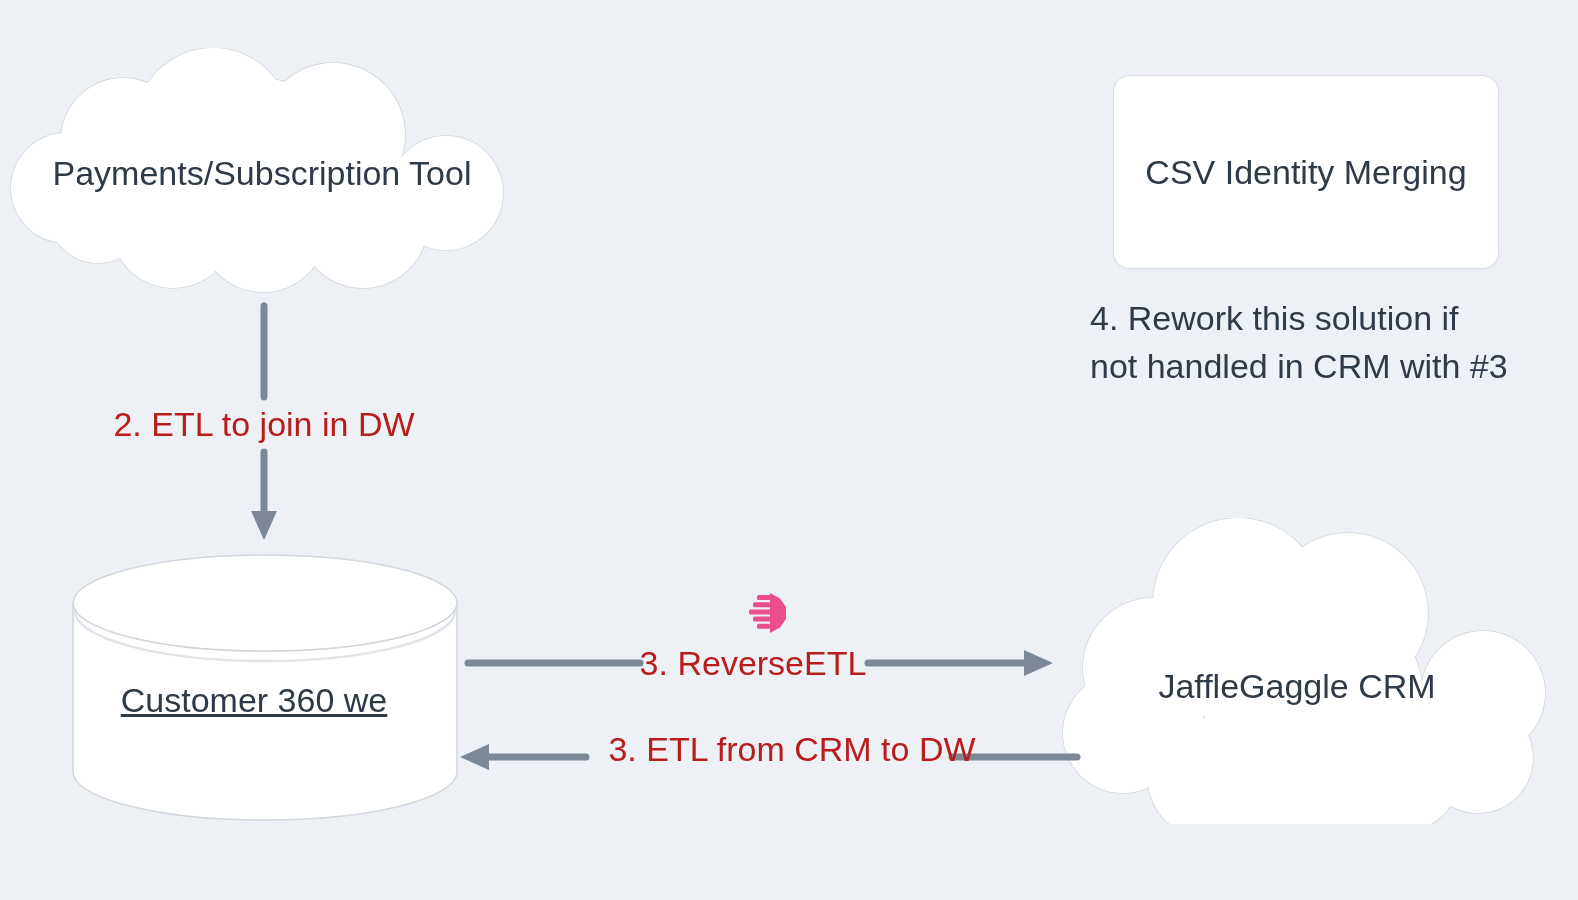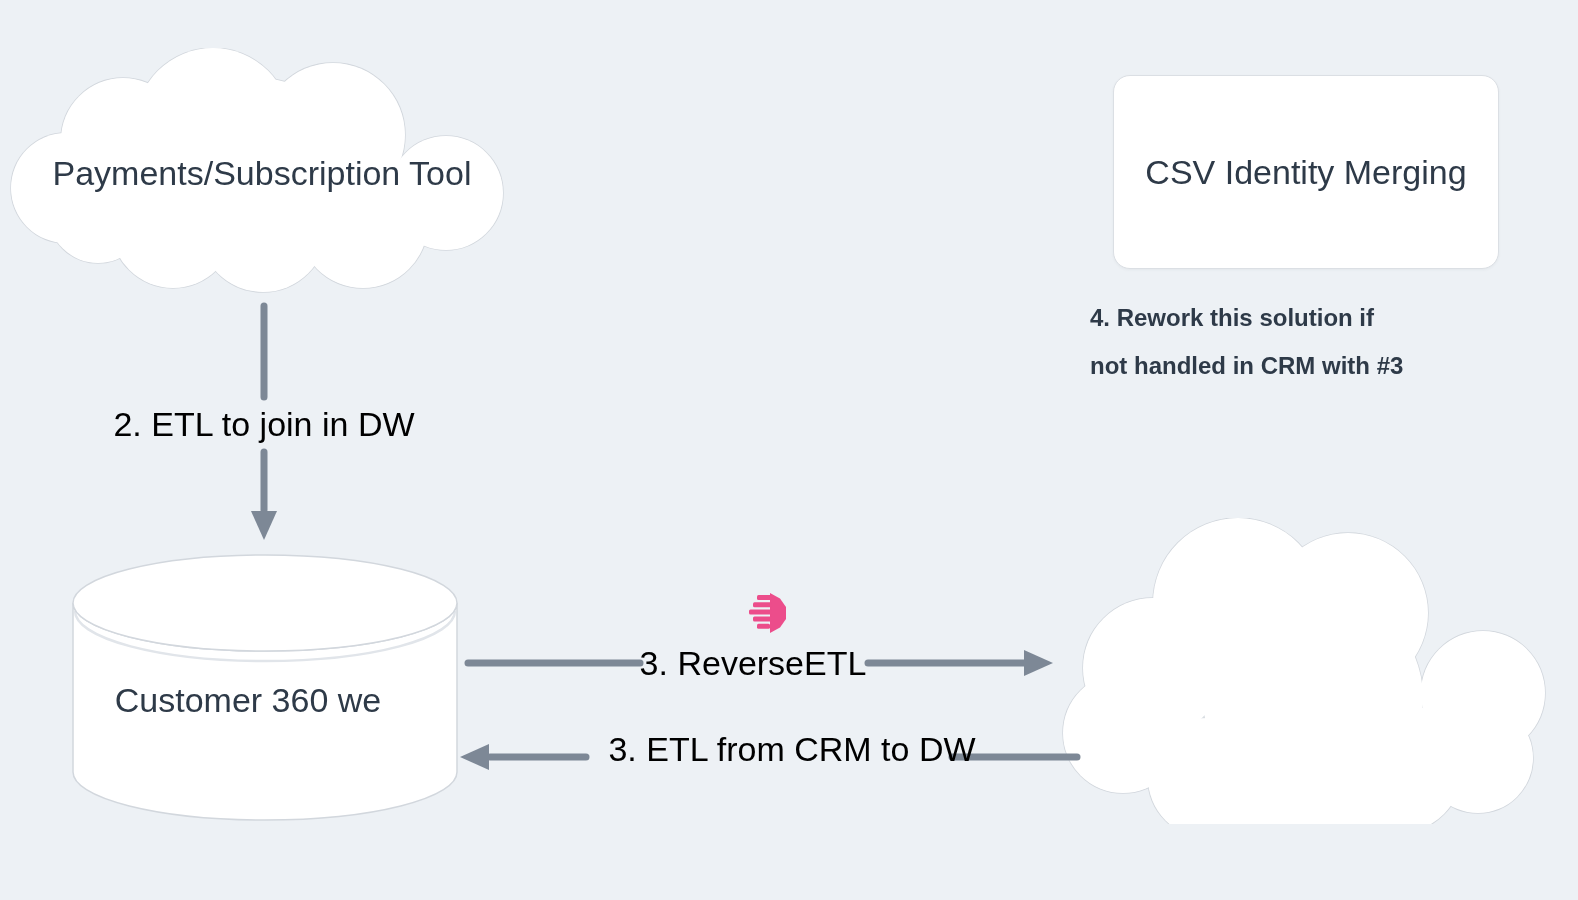--- a/index.html
+++ b/index.html
@@ -39,21 +39,21 @@
     color: #2e3a48;
     transform: translateX(-50%);
     text-align: center;
   }
   .edge-label {
     position: absolute;
     font-size: 34px;
     font-weight: 500;
     line-height: 40px;
     white-space: nowrap;
-    color: #000000;
+    color: #b91c1c;
     transform: translateX(-50%);
   }
   .multiline { line-height: 47px; }
 
   .csv-box {
     position: absolute;
     left: 1113px;
     top: 75px;
     width: 384px;
     height: 192px;
@@ -66,22 +66,22 @@
     justify-content: center;
   }
   .csv-box .node-label {
     position: static;
     transform: none;
   }
   .note {
     position: absolute;
     left: 1090px;
     top: 294px;
-    font-size: 24px;
-    font-weight: 700;
+    font-size: 34px;
+    font-weight: 400;
     line-height: 48px;
     color: #2e3a48;
     white-space: nowrap;
   }
   .arrow-line {
     stroke: #7d8896;
     stroke-width: 7;
     stroke-linecap: round;
   }
   .arrow-head { fill: #7d8896; }
@@ -138,27 +138,28 @@
       <circle cx="95" cy="150" r="70"></circle>
       <circle cx="65" cy="215" r="60"></circle>
       <circle cx="425" cy="175" r="62"></circle>
       <circle cx="420" cy="240" r="55"></circle>
       <circle cx="245" cy="265" r="78"></circle>
       <circle cx="150" cy="260" r="60"></circle>
       <circle cx="340" cy="250" r="65"></circle>
       <circle cx="255" cy="180" r="110"></circle>
     </g>
   </svg>
+  <div class="node-label" style="left:1297px; top:666px;">JaffleGaggle CRM</div>
 
   <svg class="abs" style="left:71px; top:553px;" width="388" height="270" viewBox="0 0 388 270">
     <path d="M 2,50 L 2,219 A 192 48 0 0 0 386,219 L 386,50 A 192 48 0 0 1 2,50 Z" fill="#ffffff" stroke="#d2d7dd" stroke-width="1.5"></path>
     <path d="M 4,58 A 190 50 0 0 0 384,58" fill="none" stroke="#e1e5ea" stroke-width="2.5"></path>
     <ellipse cx="194" cy="50" rx="192" ry="48" fill="#ffffff" stroke="#d2d7dd" stroke-width="1.5"></ellipse>
   </svg>
-  <div class="node-label multiline" style="left:248px; top:677px;">
+  <div class="node-label multiline" style="left:254px; top:677px;text-decoration:underline;">
     <div>Customer 360 we</div>
   </div>
 
   <div class="csv-box">
     <div class="node-label">CSV Identity Merging</div>
   </div>
 
   <div class="note">
     <div>4. Rework this solution if</div>
     <div>not handled in CRM with #3</div>

